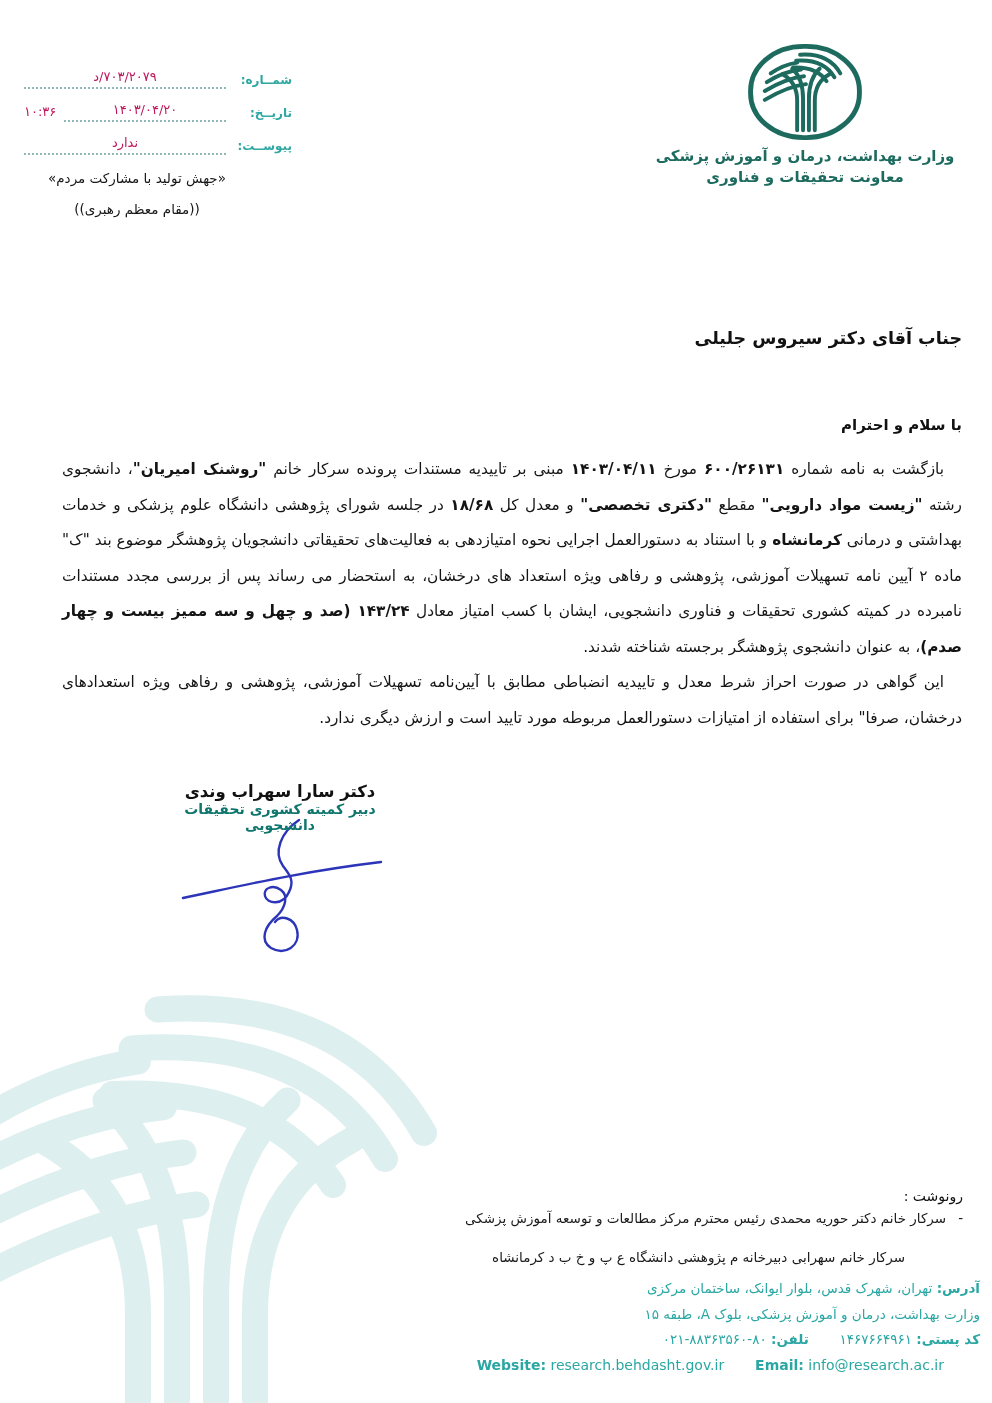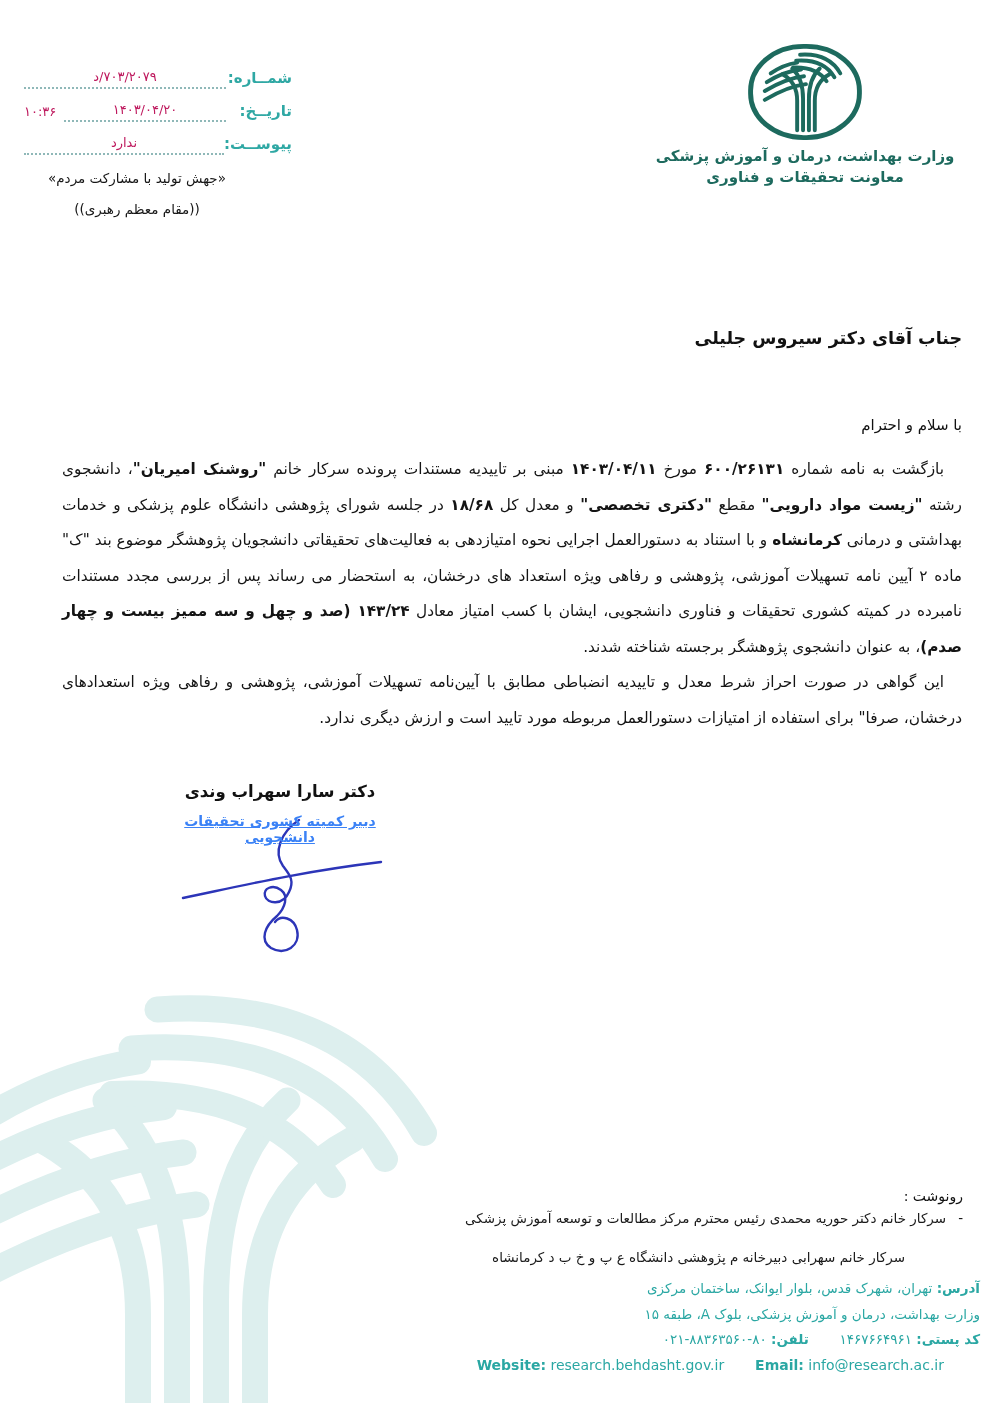--- a/index.html
+++ b/index.html
@@ -15,40 +15,40 @@
   
   .watermark{
     position:absolute;left:-200px;top:925px;
     width:780px;height:663px;
     color:#ddefee;
     z-index:0;pointer-events:none;
   }
   
   .meta-block{position:absolute;top:56px;right:700px;left:28px;width:268px;z-index:2;}
   .meta-row{display:flex;align-items:flex-end;height:33px;}
-  .meta-label{flex:0 0 66px;color:#2fa8a4;font-size:15px;font-weight:bold;text-align:right;padding-bottom:2px;}
+  .meta-label{flex:0 0 66px;color:#2fa8a4;font-size:12px;font-weight:bold;text-align:right;padding-bottom:2px;}
   .meta-line{flex:1 1 auto;border-bottom:2px dotted #8fb8b8;text-align:center;font-size:13px;color:#be185d;padding-bottom:1px;min-height:17px;}
   .meta-time{flex:0 0 40px;font-size:13px;color:#be185d;text-align:left;padding-bottom:3px;}
   
   .slogan{position:absolute;top:163px;right:722px;left:25px;width:266px;text-align:center;font-size:13.5px;line-height:31px;color:#161616;z-index:2;}
   
   .logo-block{position:absolute;top:42px;left:640px;width:330px;text-align:center;z-index:2;}
   .logo-svg{width:118px;height:100px;color:#1d6a5e;}
   .org-line{color:#1d6a5e;font-size:15px;font-weight:bold;line-height:21px;}
   
   .recipient{position:absolute;top:318px;right:30px;left:62px;text-align:right;font-weight:bold;font-size:17.5px;line-height:40px;color:#111;z-index:2;}
-  .salutation{position:absolute;top:416px;right:30px;text-align:left;font-weight:normal;font-size:15px;color:#111;z-index:2;margin-left:6px;}
+  .salutation{position:absolute;top:416px;right:30px;text-align:left;font-weight:bold;font-size:15px;color:#111;z-index:2;margin-left:6px;}
   
   .body-text{position:absolute;top:452px;right:30px;left:62px;z-index:2;}
   .body-text p{margin:0;font-size:15.3px;line-height:35.5px;text-align:justify;text-indent:18px;color:#141414;}
   .bold{font-weight:bold;}
   
   .signature{position:absolute;top:782px;left:172px;width:216px;text-align:center;z-index:2;}
   .sig-name{position:relative;z-index:2;font-weight:bold;font-size:16.5px;color:#111;}
-  .sig-title{position:relative;z-index:2;font-weight:bold;font-size:14px;color:#3b82f6;margin-top:12px;text-decoration:underline;}
+  .sig-title{position:relative;z-index:2;font-weight:bold;font-size:14px;color:#0f766e;}
   .sig-svg{position:absolute;left:5px;top:28px;width:210px;height:150px;z-index:1;}
   
   .cc{position:absolute;top:1188px;right:29px;left:292px;text-align:right;z-index:2;}
   .cc-heading{font-size:14px;letter-spacing:2px;color:#111;}
   .cc-item{font-size:13.5px;line-height:29px;color:#1a1a1a;}
   .cc-dash{display:inline-block;margin-left:12px;}
   .cc-item.indent{margin-right:58px;margin-top:10px;}
   
   .footer{position:absolute;top:1276px;right:12px;left:300px;text-align:right;color:#2aa7a3;font-size:13.5px;line-height:25.5px;z-index:2;}
   .footer .lbl{font-weight:bold;}

